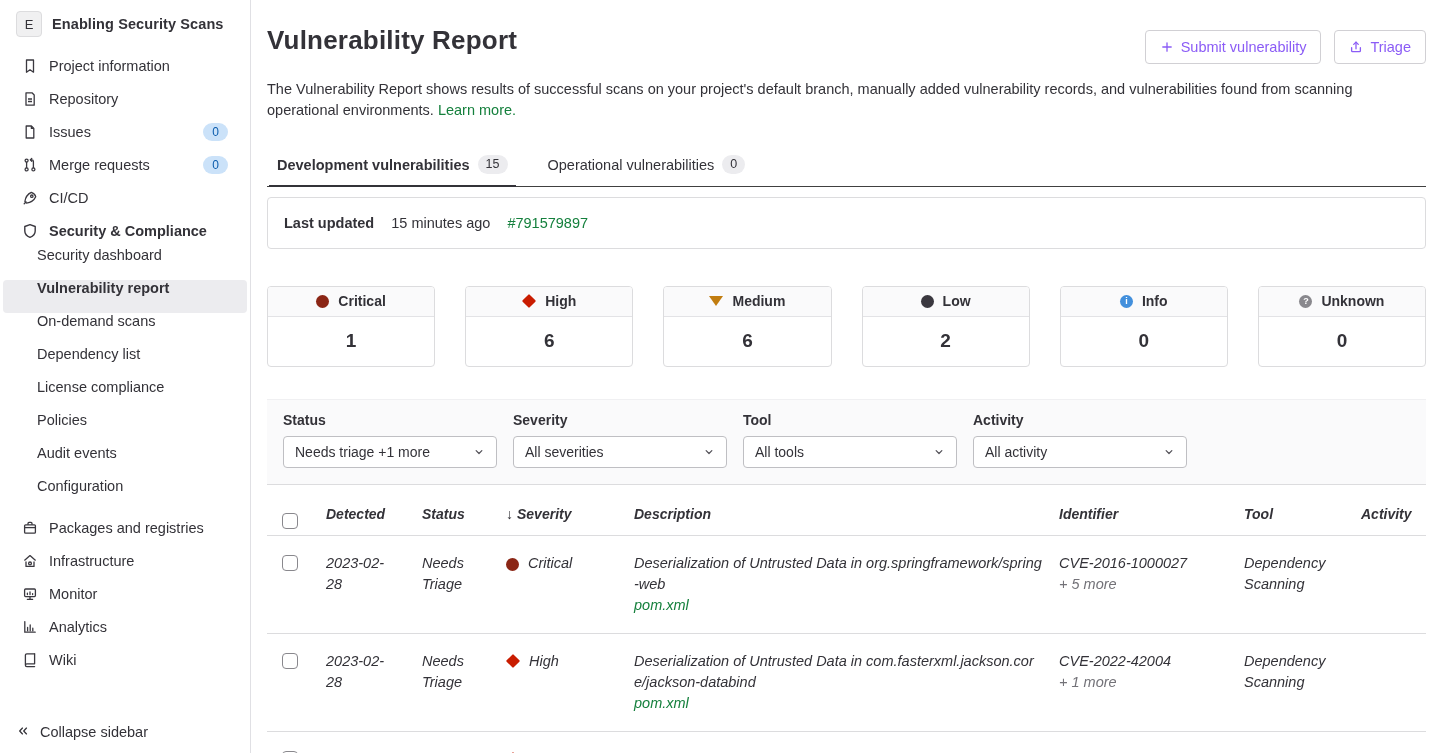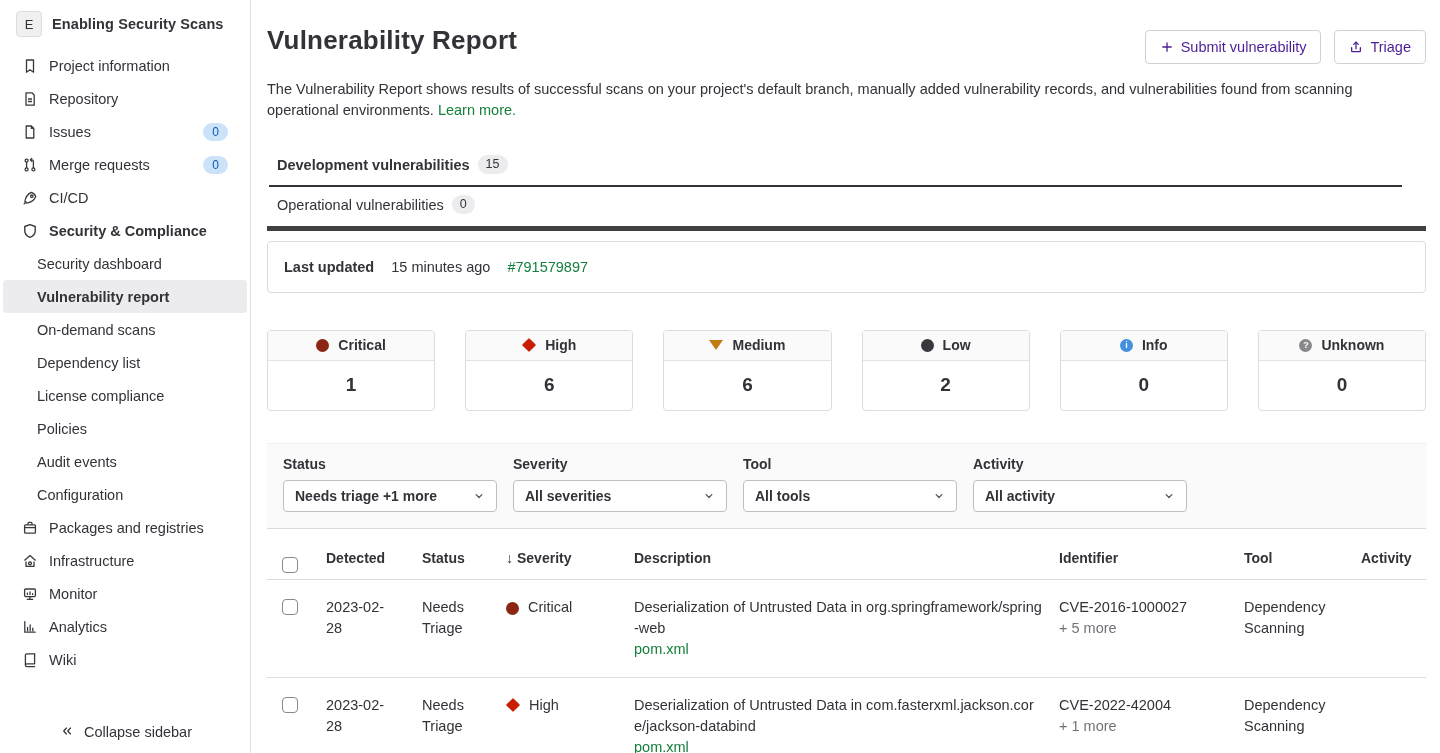--- a/index.html
+++ b/index.html
@@ -28,45 +28,45 @@
   .nav-item { display:flex; align-items:center; gap:11px; height:33px; padding:0 22px; cursor:pointer; }
   .nav-item .nicon { width:16px; height:16px; color:#3a383f; flex-shrink:0; display:flex; }
   .nav-item .nicon svg { width:16px; height:16px; }
   .nav-item .nlabel { flex:1; font-size:14.5px; white-space:nowrap; }
   .nav-item.section .nlabel { font-weight:bold; }
   .badge-pill {
     background:#cbe2f9; color:#0b5cad; font-size:12px; line-height:16px;
     padding:1px 9px; border-radius:10px;
   }
   .sub-item {
-    display:flex; align-items:center; height:33px; margin:0 3px;
+    display:flex; align-items:flex-start; height:33px; margin:0 3px;
     padding-left:34px; font-size:14.5px; border-radius:4px; cursor:pointer; white-space:nowrap;
   }
   .sub-item.active { background:#ececef; font-weight:bold; }
   .collapse-row {
     margin-top:auto; display:flex; align-items:center; gap:10px;
-    height:42px; padding:0 16px; cursor:pointer; font-size:14.5px;margin-left:44px;
+    height:42px; padding:0 16px; cursor:pointer; font-size:14.5px;
   }
   .collapse-row svg { width:14px; height:14px; }
 
   
   .main { flex:1; padding:25px 14px 0 16px; overflow:hidden; }
   .page-header { display:flex; justify-content:space-between; align-items:flex-start; }
   .page-title { font-size:26px; font-weight:bold; margin:0; letter-spacing:.2px; }
   .actions { display:flex; gap:13px; margin-top:5px; }
   .btn {
     display:inline-flex; align-items:center; gap:7px; height:34px; padding:0 14px;
     border:1px solid #d1d0d4; border-radius:4px; background:#fff;
-    font-size:14.5px; color:#4c1d95; cursor:pointer; font-family:inherit;
+    font-size:14.5px; color:#8b5cf6; cursor:pointer; font-family:inherit;
   }
   .btn svg { width:14px; height:14px; }
   .intro { margin-top:15px; font-size:14.5px; line-height:21px; }
   a.link { color:#15803d; text-decoration:none; cursor:pointer; }
 
-  .tabs { margin-top:25px; border-bottom:5px solid #404040; display:flex; padding-left:2px;flex-direction:column; }
+  .tabs { margin-top:25px; border-bottom:1px solid #404040; display:flex; padding-left:2px; }
   .tab {
     display:flex; align-items:center; gap:8px; padding:9px 8px 11px;
     margin-right:24px; font-size:14.5px; cursor:pointer; border-bottom:2px solid transparent;
     margin-bottom:-1px;
   }
   .tab.active { font-weight:bold; border-bottom-color:#333238; }
   .tab-count { background:#ececef; color:#333238; font-size:12.5px; line-height:17px; padding:1px 8px; border-radius:10px; font-weight:normal; }
 
   .last-updated {
     margin-top:10px; border:1px solid #dcdcde; border-radius:4px;
@@ -101,28 +101,29 @@
   .filters {
     margin-top:32px; background:#fafafb; border-top:1px solid #f0f0f2;
     border-bottom:1px solid #dcdcde; padding:12px 16px 16px;
     display:flex; gap:16px;
   }
   .filter { width:214px; }
   .filter-label { font-weight:bold; font-size:14px; margin-bottom:8px; }
   .select {
     background:#fff; border:1px solid #bfbfc3; border-radius:4px; height:32px;
     display:flex; align-items:center; justify-content:space-between;
-    padding:0 11px; font-size:14px; cursor:pointer;font-weight:bold;
+    padding:0 11px; font-size:14px; cursor:pointer;
   }
   .select svg { width:12px; height:12px; color:#535158; }
 
   
   .trow {
     display:grid;
     grid-template-columns:59px 96px 84px 128px 425px 185px 117px 1fr;
+    font-style:italic;
   }
   .thead { border-bottom:1px solid #dcdcde; margin-top:8px; }
   .thead .cell { font-weight:bold; font-size:14px; padding:13px 16px 13px 0; display:flex; align-items:center; gap:4px; }
   .tbody-row { border-bottom:1px solid #dcdcde; cursor:pointer; }
   .tbody-row .cell { padding:17px 16px 17px 0; font-size:14.5px; line-height:21px; }
   .cell-check { padding:13px 0 0 15px !important; }
   .tbody-row .cell-check { padding-top:19px !important; }
   .checkbox {
     width:16px; height:16px; border:1px solid #89888d; border-radius:4px; background:#fff; cursor:pointer;
   }

